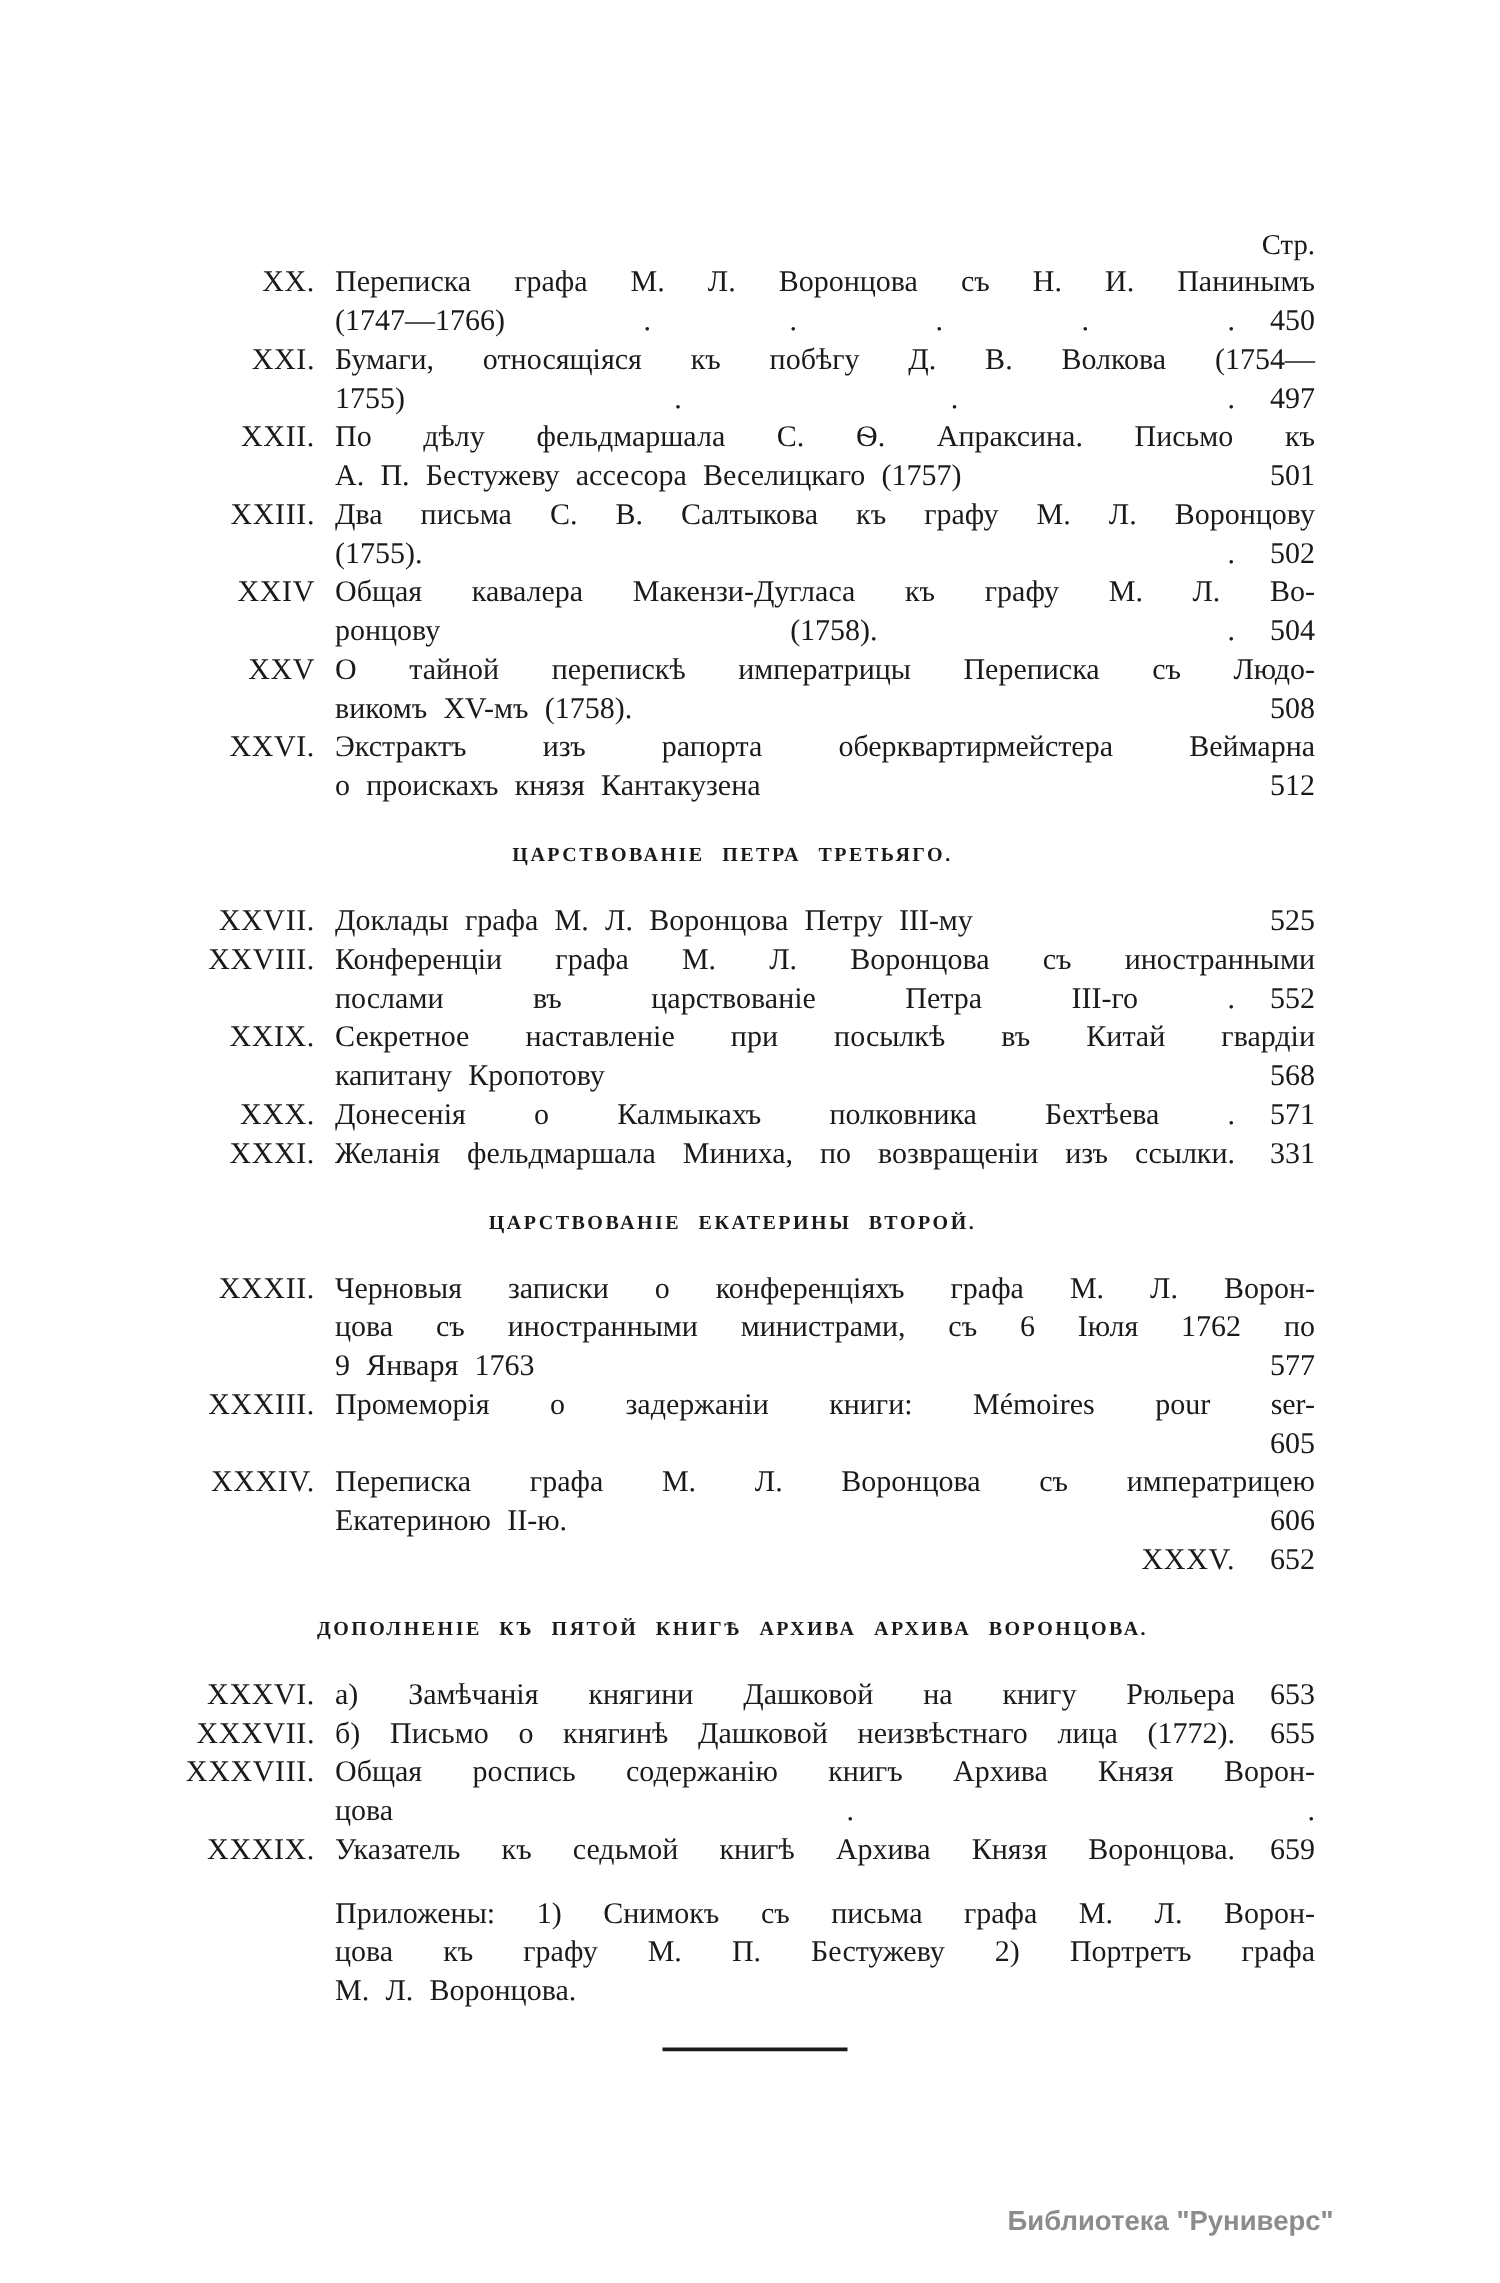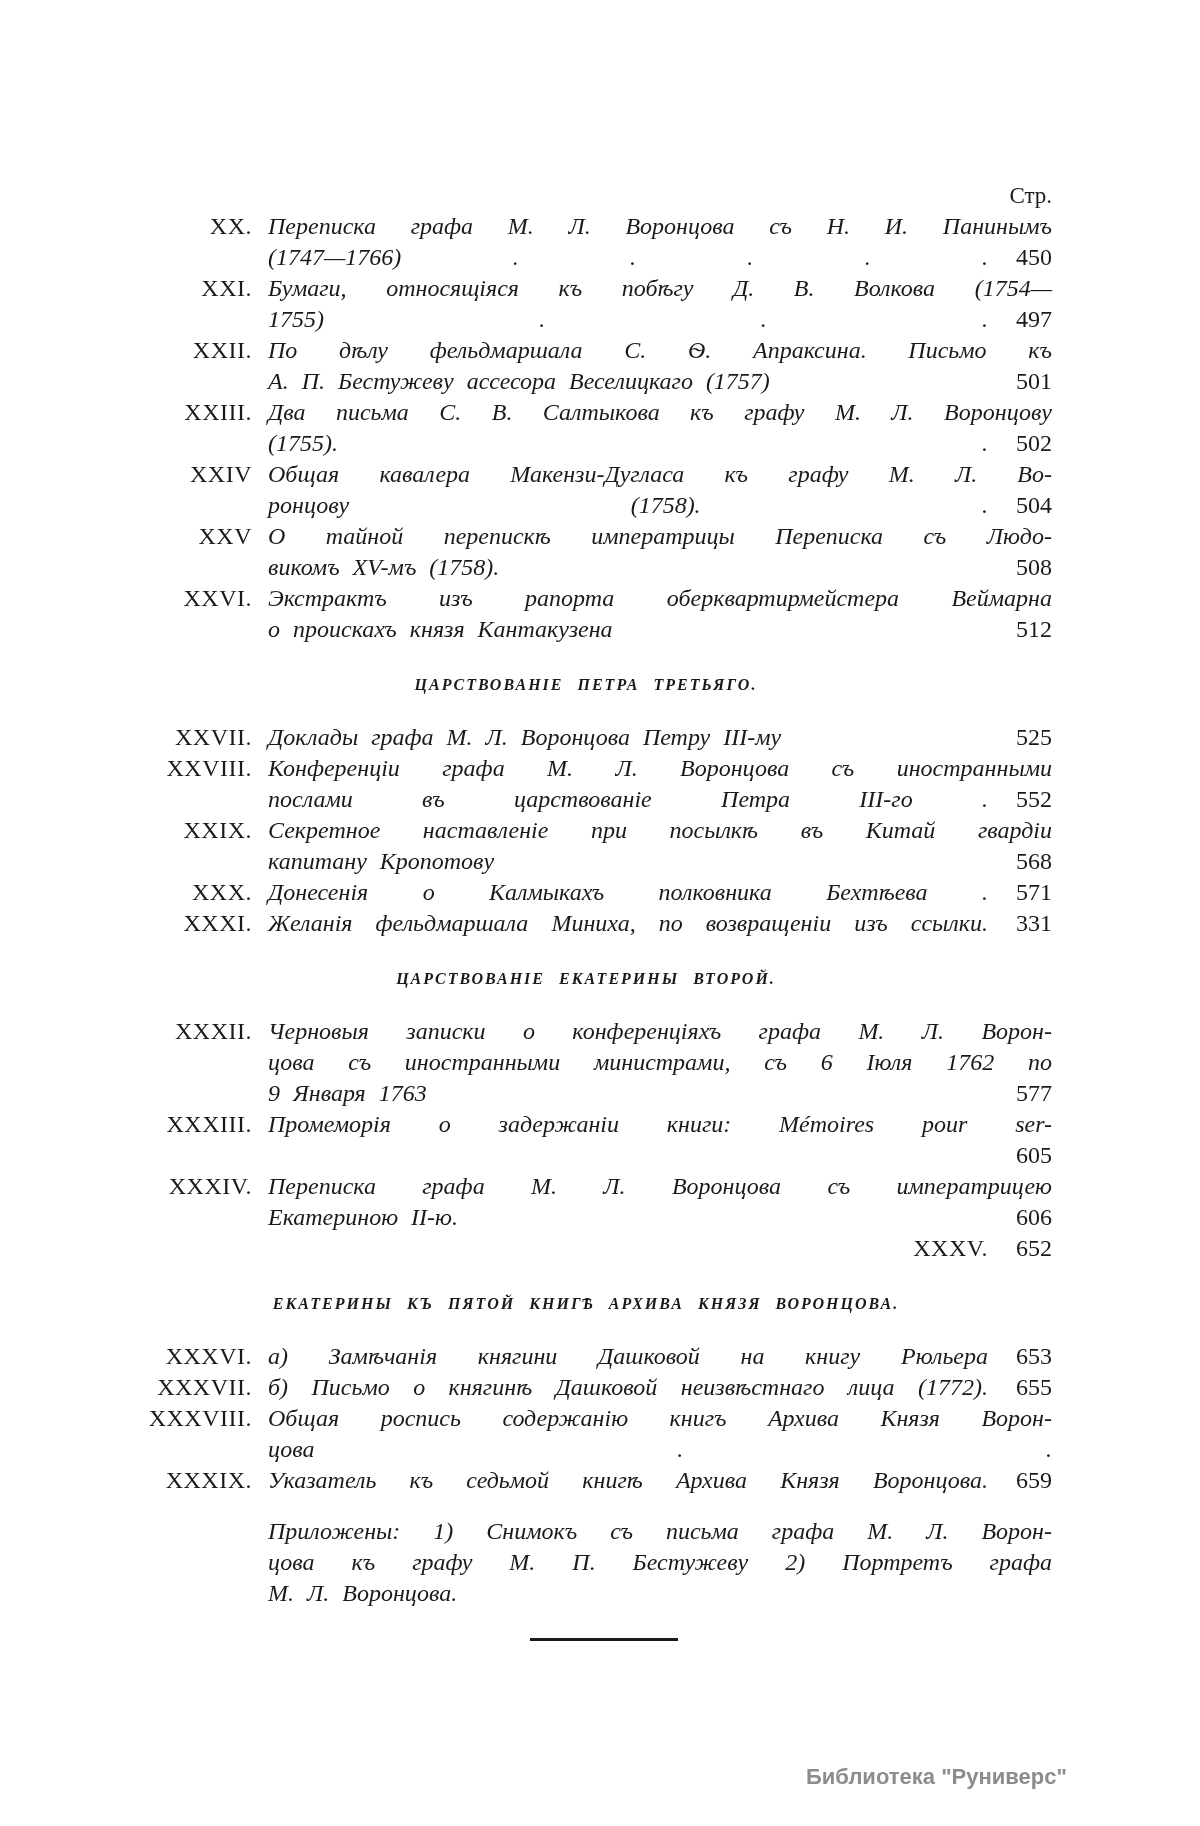--- a/index.html
+++ b/index.html
@@ -9,21 +9,21 @@
     height: 1826px;
     background: #ffffff;
     overflow: hidden;
     color: #1a1a1a;
     font-family: "Liberation Serif", "DejaVu Serif", serif;
     font-size: 24px;
   }
   .toc { position: absolute; left: 120px; top: 180px; width: 932px; }
   .row { display: flex; align-items: baseline; line-height: 31px; justify-content: flex-end; }
   .row .num { flex: none; width: 132px; text-align: right; letter-spacing: 0.5px; }
-  .row .txt { flex: 1 1 auto; margin-left: 16px; text-align: justify; font-style: italic; }
+  .row .txt { flex: 1 1 auto; margin-left: 16px; text-align: justify; }
   .row.j .txt { text-align-last: justify; }
   .row.ws .txt { word-spacing: 7px; }
   .row .pg { flex: none; width: 56px; margin-left: 8px; text-align: right; }
   .row.colhead { font-size: 23px; }
   .row.heading {
     display: block;
     text-align: center;
     margin: 24px 0 22px 0;
     font-weight: 700;
     font-size: 16px;
@@ -208,21 +208,21 @@
     <span class="num"></span>
     <span class="txt">Екатериною II-ю.</span>
     <span class="pg">606</span>
   </div>
       <div class="row entry ws">
     <span class="num">XXXV.</span>
     <span class="pg">652</span>
   </div>
       <div class="row heading">
     
-    <span class="txt">ЕКАТЕРИНЫ КЪ ПЯТОЙ КНИГѢ АРХИВА КНЯЗЯ ВОРОНЦОВА.</span>
+    <span class="txt">ДОПОЛНЕНІЕ КЪ ПЯТОЙ КНИГѢ АРХИВА АРХИВА ВОРОНЦОВА.</span>
     
   </div>
       <div class="row entry j">
     <span class="num">XXXVI.</span>
     <span class="txt">а) Замѣчанія княгини Дашковой на книгу Рюльера</span>
     <span class="pg">653</span>
   </div>
       <div class="row entry j">
     <span class="num">XXXVII.</span>
     <span class="txt">б) Письмо о княгинѣ Дашковой неизвѣстнаго лица (1772).</span>

